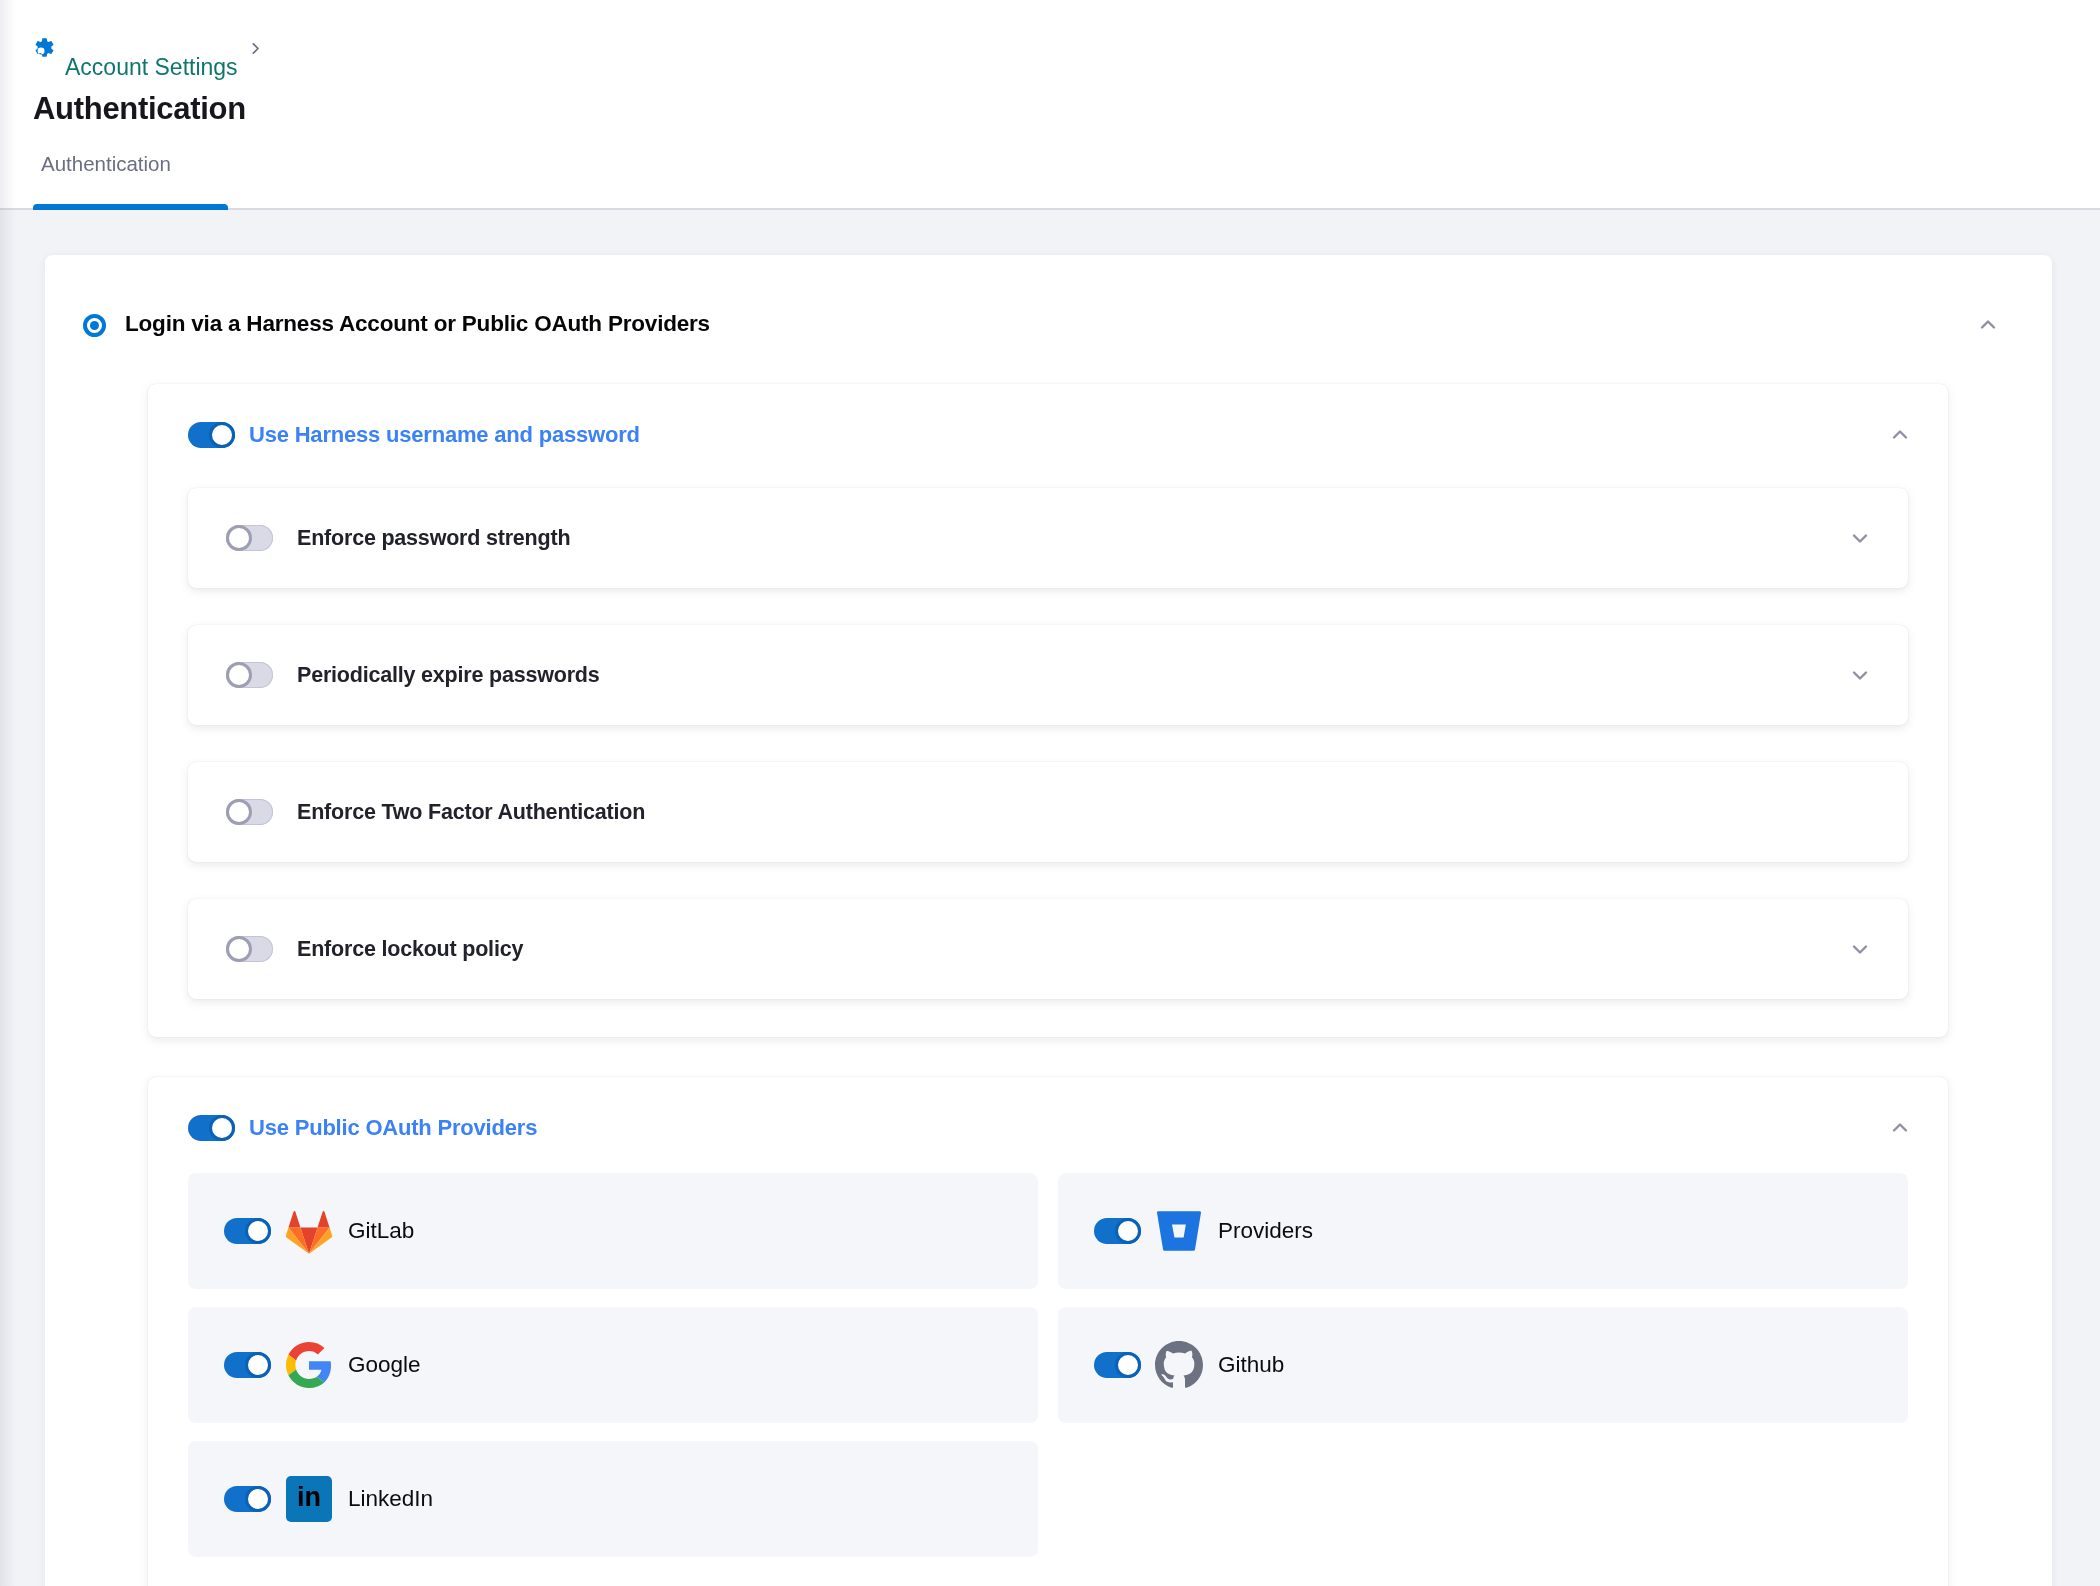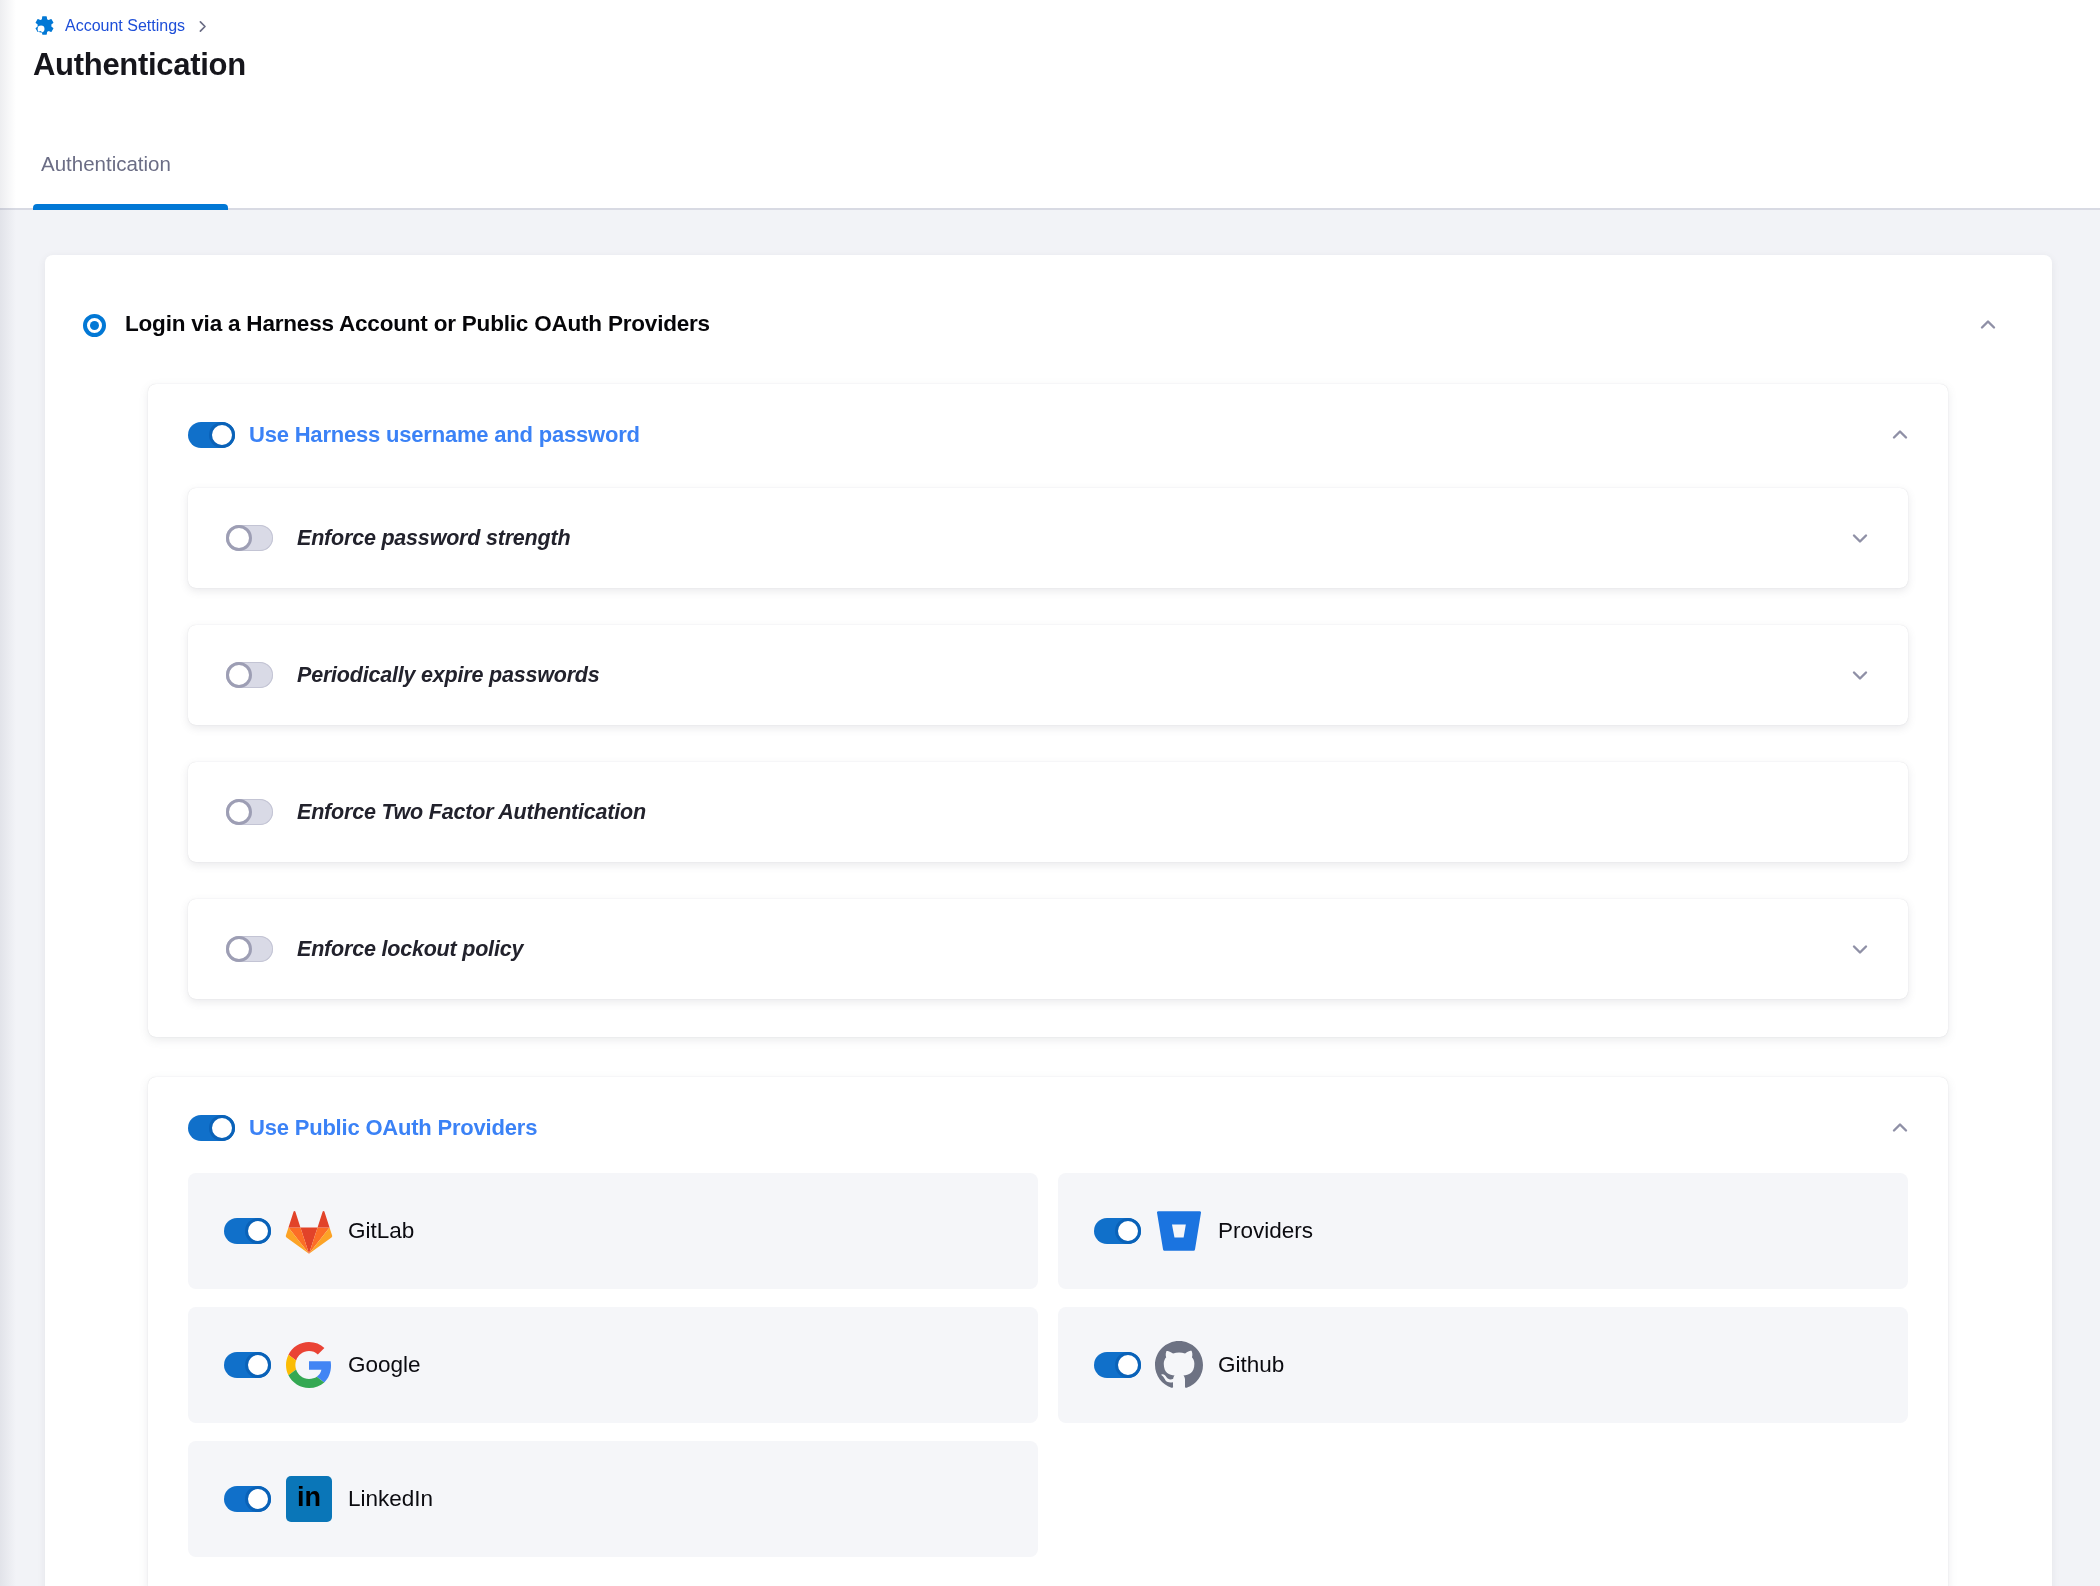--- a/index.html
+++ b/index.html
@@ -4,21 +4,21 @@
 <style>
   * { margin:0; padding:0; box-sizing:border-box; }
   html,body { width:2100px; height:1586px; overflow:hidden;
     font-family:"Liberation Sans","DejaVu Sans",sans-serif; background:#f2f3f7; }
   .left-gutter { position:absolute; left:0; top:0; width:16px; height:1586px;
     background:linear-gradient(to right, rgba(80,85,110,0.10), rgba(80,85,110,0)); z-index:50; pointer-events:none; }
 
   
   .header { background:#ffffff; height:210px; position:relative; }
   .breadcrumb { display:flex; align-items:center; gap:9px; padding:14px 0 0 33px; }
-  .breadcrumb a { color:#1d4ed8; font-size:16px; font-weight:500; text-decoration:none; }
+  .breadcrumb a { color:#0f766e; font-size:23px; font-weight:500; text-decoration:none;margin-top:40px; }
   .crumb-gear { width:23px; height:23px; display:block; }
   .crumb-chev { width:17px; height:17px; display:block; margin-top:1px; }
   .page-title { padding:10px 0 0 33px; font-size:31px; font-weight:700; color:#16161c; letter-spacing:-0.3px; }
   .tabbar { position:absolute; left:0; right:0; bottom:0; height:62px; border-bottom:2px solid #d8dae3; }
   .tab { position:absolute; left:33px; bottom:0; width:195px; height:62px; cursor:pointer; }
   .tab-label { position:absolute; left:8px; top:6px; font-size:20.5px; color:#6b6d85; }
   .tab-underline { position:absolute; left:0; bottom:-2px; width:100%; height:6px; background:#0278d5; border-radius:4px 4px 0 0; }
 
   
   .content { height:1376px; }
@@ -39,21 +39,21 @@
   
   .toggle { width:47px; height:26px; border-radius:13px; position:relative; flex:0 0 auto; cursor:pointer; }
   .toggle.on { background:#1070ca; }
   .toggle.on .knob { position:absolute; right:0px; top:0px; width:26px; height:26px; border-radius:50%;
     background:#fff; border:3px solid #0a62b8; }
   .toggle.off { background:#d9dae6; box-shadow:inset 0 0 0 1px #c3c4d4; }
   .toggle.off .knob { position:absolute; left:0px; top:0px; width:26px; height:26px; border-radius:50%;
     background:#fff; border:3px solid #9d9eb4; }
   .knob { box-sizing:border-box; }
 
-  .options { padding:40px 40px 38px 40px; display:flex; flex-direction:column; gap:37px;font-style:italic; }
+  .options { padding:40px 40px 38px 40px; display:flex; flex-direction:column; gap:37px; }
   .option-row { height:100px; background:#fff; border-radius:8px; display:flex; align-items:center;
     padding:0 36px 0 38px; box-shadow:0 0 1px rgba(40,41,61,0.16), 0 3px 9px rgba(96,97,112,0.14); cursor:pointer; }
   .option-label { margin-left:24px; font-size:21.5px; font-weight:600; color:#22222c; flex:1 1 auto; letter-spacing:-0.2px; }
 
   .providers { padding:32px 40px 36px 40px; display:grid; grid-template-columns:850px 850px; gap:18px 20px; }
   .provider-tile { height:116px; background:#f5f6f9; border-radius:8px; display:flex; align-items:center; padding:0 30px 0 36px; }
   .provider-icon { width:50px; height:50px; margin-left:13px; display:flex; align-items:center; justify-content:center; flex:0 0 auto; }
   .provider-icon svg { display:block; }
   .provider-label { margin-left:14px; font-size:22.5px; color:#0b0b10; }
   .li-badge { width:46px; height:46px; background:#0a76b8; border-radius:5px; color:#000000; font-weight:700;

